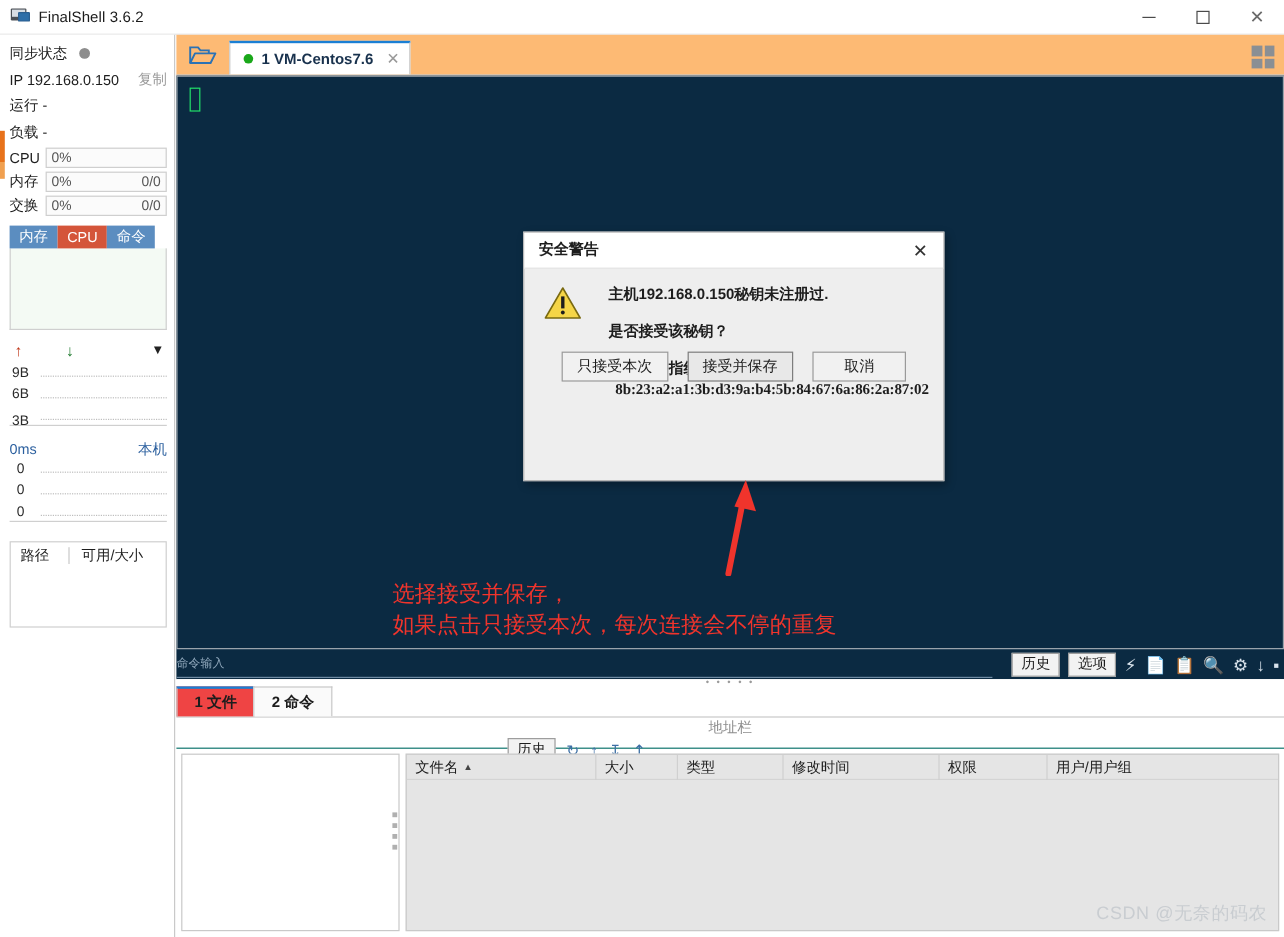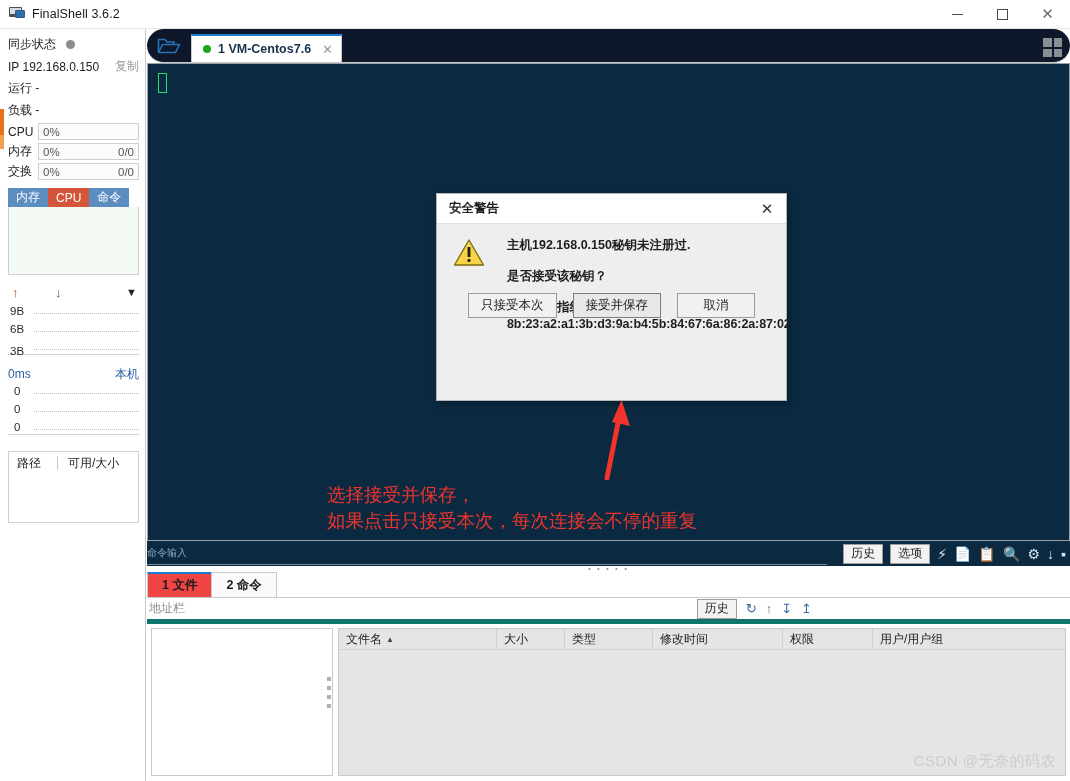--- a/index.html
+++ b/index.html
@@ -137,22 +137,22 @@
   .path-head {
     display: flex; height: 22px; align-items: center; font-size: 12px; color: #1d1d1d;
   }
   .path-head .c1 { width: 48px; padding-left: 8px; }
   .path-head .sep { width: 1px; height: 14px; background: #c9c9c9; }
   .path-head .c2 { padding-left: 10px; }
 
   
   .tabstrip {
     position: absolute; left: 147px; top: 29px; width: 923px; height: 34px;
-    background: #0f172a; border-bottom: 1px solid #c9c9c9;
-    display: flex; align-items: flex-end; border-radius: 17px;
+    background: #fdba74; border-bottom: 1px solid #c9c9c9;
+    display: flex; align-items: flex-end;
   }
   .folder-btn {
     width: 44px; height: 33px; display: flex; align-items: center; justify-content: center;
   }
   .term-tab {
     height: 28px; background: #ffffff; border: 1px solid #c9c9c9; border-bottom: none;
     border-top: 2px solid #1a7fd4;
     display: flex; align-items: center; padding: 0 8px 0 11px; gap: 7px;
     font-size: 12.5px; font-weight: bold; color: #18314d;
   }
@@ -216,21 +216,21 @@
   .bottabs { display: flex; align-items: flex-end; height: 26px; border-bottom: 1px solid #c9c9c9; }
   .bottab {
     height: 25px; padding: 0 14px; display: flex; align-items: center;
     font-size: 12.5px; font-weight: bold; color: #1d1d1d;
     background: #fafafa; border: 1px solid #c9c9c9; border-bottom: none;
     margin-right: -1px;
   }
   .bottab.active { background: #ef4444; border-top: 2px solid #1a7fd4; }
   .addrbar {
     height: 26px; display: flex; align-items: center; padding: 0 2px;
-    font-size: 12px; color: #8d8d8d; border-bottom: 5px solid #0f766e;
+    font-size: 12px; color: #8d8d8d; border-bottom: 1px solid #0f766e; flex-direction: column;
   }
   .addr-field { flex: 1; }
   .addr-tools { display: flex; align-items: center; gap: 9px; padding-right: 256px; }
   .fticon { color: #3c6fa5; font-size: 13px; line-height: 1; }
 
   .filearea { display: flex; height: 156px; }
   .tree-pane {
     width: 182px; margin: 4px 0 4px 4px; border: 1px solid #c9c9c9; background: #fff;
     position: relative;
   }
@@ -274,22 +274,23 @@
   .dlg-body { position: relative; padding: 14px 12px 0 12px; }
   .warn-icon {
     position: absolute; left: 16px; top: 14px; width: 32px; height: 29px;
   }
   .dlg-msgs {
     margin-left: 58px; font-size: 12.5px; color: #1d1d1d; line-height: 15px;
   }
   .dlg-msgs .m { margin-bottom: 16px; font-weight: bold; }
   .dlg-msgs .m.fp { margin-bottom: 2px; }
   .dlg-msgs .mono {
-    font-family: Liberation Sans, sans-serif; font-weight: bold;
+    font-family: Liberation Serif, serif; font-weight: bold;
     letter-spacing: -.1px;
+    text-align: right;
   }
   .dlg-buttons {
     position: absolute; left: 0; bottom: 14px; width: 100%;
     display: flex; justify-content: center; gap: 16px; font-family: Liberation Serif, serif;
   }
   .dlg-btn {
     background: #f1f1f1; border: 1px solid #9a9a9a;
     font-size: 12.5px; color: #1d1d1d; padding: 4px 12px 5px 12px; line-height: 14px;
     min-width: 78px; text-align: center;
   }

